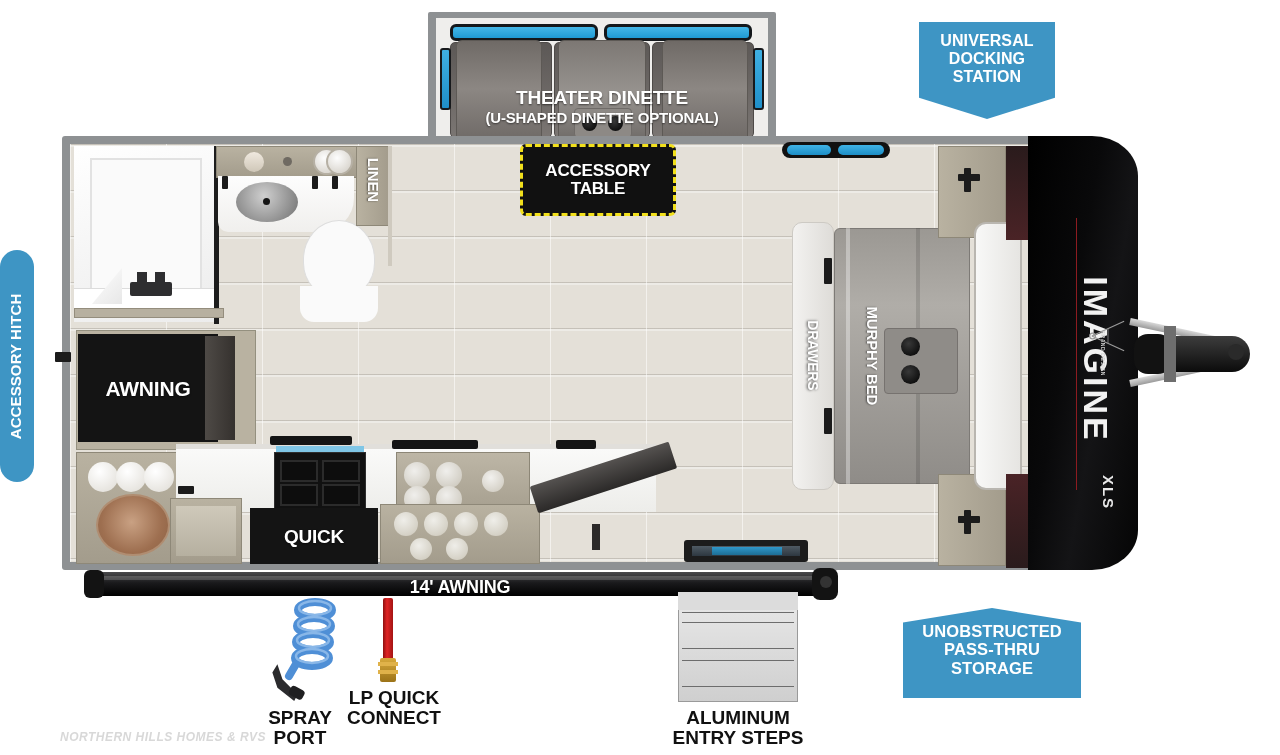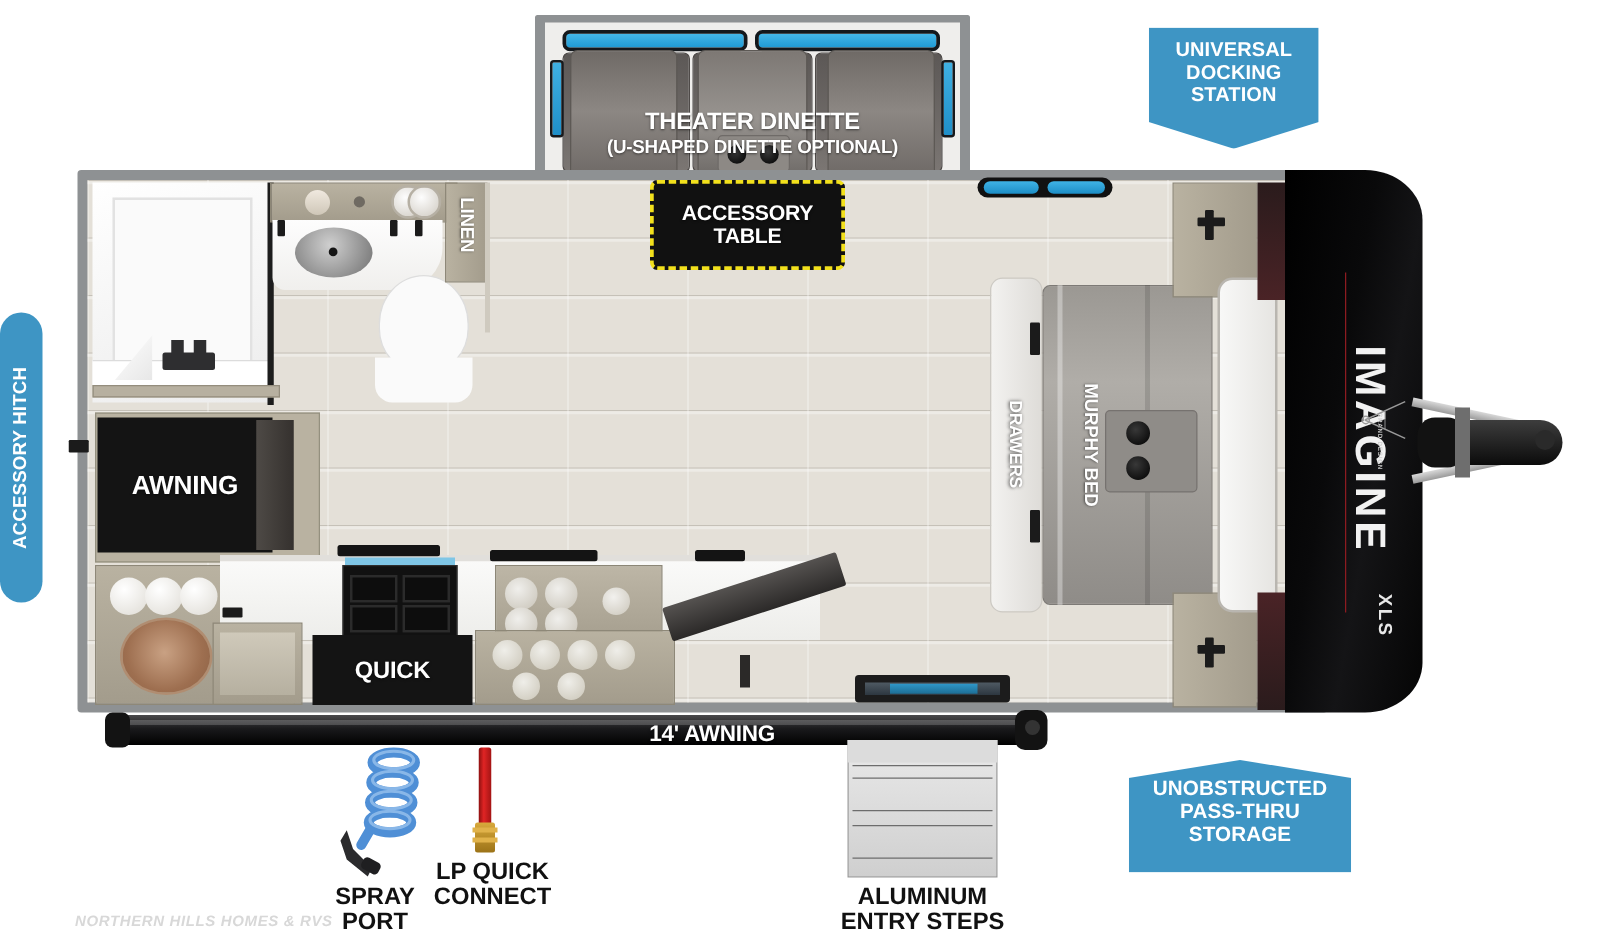--- a/index.html
+++ b/index.html
@@ -345,21 +345,21 @@
               background:linear-gradient(180deg,#d8d8d8,#9b9b9b);
               transform:rotate(-12deg); transform-origin:0 50%;"></div>
   <div class="abs" style="left:1134px; top:334px; width:38px; height:40px; background:#121212; border-radius:14px;"></div>
   <div class="abs" style="left:1170px; top:336px; width:80px; height:36px;
               background:linear-gradient(180deg,#3d3d3d,#0b0b0b); border-radius:4px 20px 20px 4px;"></div>
   <div class="abs circle" style="left:1228px; top:344px; width:16px; height:16px; background:#2a2a2a;"></div>
   <div class="abs" style="left:1164px; top:326px; width:12px; height:56px; background:#6e6e6e;"></div>
 
   <div class="abs awning" style="left:88px; top:572px; width:740px; height:24px;"></div>
   <div class="abs" style="left:88px; top:576px; width:740px; height:4px; background:rgba(255,255,255,.18);"></div>
-  <div class="abs lbl" style="left:300px; top:578px; width:320px; font-size:18px; text-align:right;">14' AWNING</div>
+  <div class="abs lbl" style="left:300px; top:578px; width:320px; font-size:18px; text-align:center;">14' AWNING</div>
 
   <div class="abs" style="left:84px; top:570px; width:20px; height:28px; background:#131313; border-radius:6px;"></div>
   <div class="abs" style="left:812px; top:568px; width:26px; height:32px; background:#131313; border-radius:8px;"></div>
   <div class="abs circle" style="left:820px; top:576px; width:12px; height:12px; background:#333;"></div>
 
   <svg class="abs" viewBox="0 0 60 110" style="left:283px; top:596px; width:60px; height:110px;">
     <g fill="none" stroke="#4f8fd6" stroke-width="8" stroke-linecap="round">
       <ellipse cx="32" cy="14" rx="17" ry="8"></ellipse>
       <ellipse cx="31" cy="30" rx="17" ry="8"></ellipse>
       <ellipse cx="30" cy="46" rx="17" ry="8"></ellipse>

